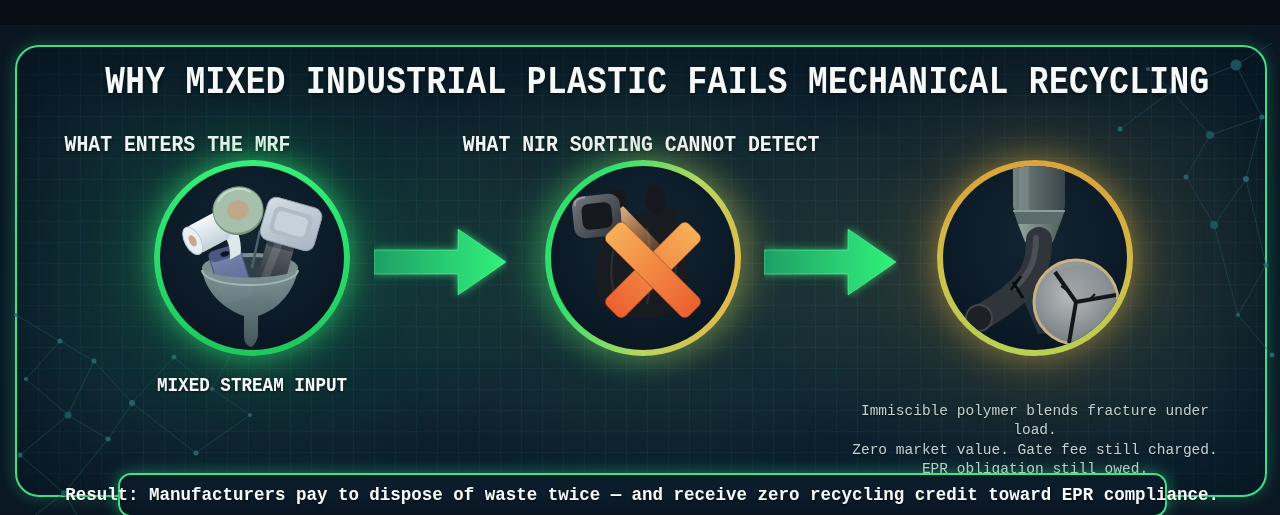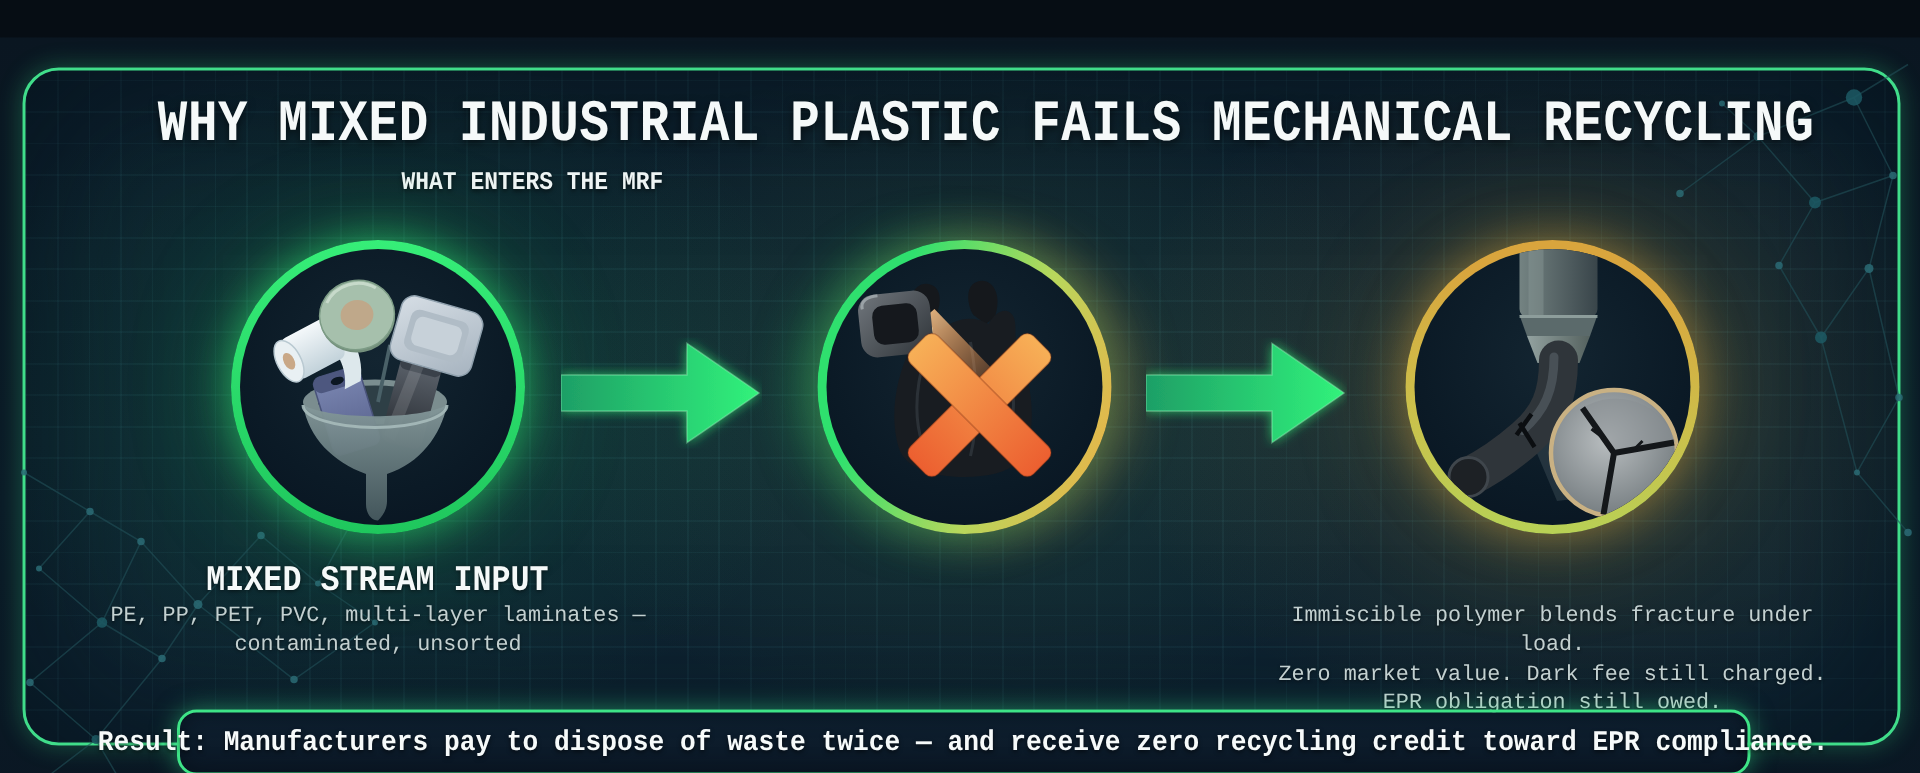--- a/index.html
+++ b/index.html
@@ -17,42 +17,42 @@
       repeating-linear-gradient(90deg, rgba(88,190,200,0.06) 0 1px, transparent 1px 21px),
       repeating-linear-gradient(0deg, rgba(88,190,200,0.06) 0 1px, transparent 1px 21px),
       linear-gradient(180deg,#0c1f2c 0%,#0e2532 55%,#0d2230 100%);
     box-shadow:0 0 16px rgba(53,226,135,.3), inset 0 0 110px rgba(2,10,18,.6);}
 
   .title-wrap{position:absolute;left:0;right:0;top:36px;text-align:center;}
   .title{display:inline-block;transform:scaleX(.84);transform-origin:50% 50%;white-space:nowrap;
     font-size:39px;font-weight:bold;color:#f5f9f9;letter-spacing:.5px;
     text-shadow:0 2px 6px rgba(0,0,0,.55);}
 
-  .col-head{position:absolute;top:88px;width:400px;text-align:right;color:#eef4f4;
-    font-size:17px;font-weight:bold;text-shadow:0 1px 3px rgba(0,0,0,.6);}
+  .col-head{position:absolute;top:108px;width:400px;text-align:left;color:#eef4f4;
+    font-size:22px;font-weight:bold;text-shadow:0 1px 3px rgba(0,0,0,.6);}
   .col-head .cond{display:inline-block;transform:scaleX(.9);white-space:nowrap;}
   .head-1{left:52px}.head-2{left:443px}.head-3{left:835px}
 
   
   .circle{position:absolute;width:184px;height:184px;padding:6px;border-radius:50%;}
   .circle .disc{width:184px;height:184px;border-radius:50%;
     background:radial-gradient(circle at 50% 40%, #132531 0%, #0b1a26 62%, #081320 100%);
     overflow:hidden;}
   .c1{left:154px;top:135px;background:linear-gradient(180deg,#36ee78,#1fc75d);
     box-shadow:0 0 28px rgba(46,230,112,.6),0 0 70px rgba(46,230,112,.25);}
   .c2{left:545px;top:135px;background:linear-gradient(110deg,#2fe06e 25%,#b8d75c 62%,#e6b54a 92%);
     box-shadow:-12px 0 34px rgba(46,224,110,.38),12px 0 34px rgba(230,181,74,.38);}
   .c3{left:937px;top:135px;background:linear-gradient(185deg,#d9a53d 15%,#ccc04b 60%,#b8d055 95%);
     box-shadow:0 0 32px rgba(222,172,62,.5),0 0 80px rgba(222,172,62,.22);}
 
   .arrow{position:absolute;top:200px;width:134px;height:74px;}
   .arrow-1{left:374px}.arrow-2{left:764px}
 
   .col-title{position:absolute;top:349px;width:400px;text-align:center;color:#f5f9f9;
-    font-size:24px;font-weight:bold;text-shadow:0 1px 3px rgba(0,0,0,.6);}
+    font-size:20px;font-weight:bold;text-shadow:0 1px 3px rgba(0,0,0,.6);}
   .col-title .cond{display:inline-block;transform:scaleX(.88);white-space:nowrap;}
   .t-1{left:52px}.t-2{left:443px}.t-3{left:835px}
 
   .col-body{position:absolute;top:377px;width:400px;text-align:center;color:#c3d0d0;
     font-size:14.5px;line-height:1.34;white-space:pre-line;text-shadow:0 1px 2px rgba(0,0,0,.5);}
   .b-1{left:52px}.b-2{left:443px}.b-3{left:835px}
 
   
   .banner{position:absolute;left:118px;top:448px;width:1045px;height:40px;
     border:2px solid #3ee487;border-radius:13px;
@@ -115,20 +115,21 @@
     </g>
   </svg>
 
   <div class="layer" style="z-index:2;width:1280px;height:515px;">
 
     <div class="title-wrap">
       <span class="title">WHY MIXED INDUSTRIAL PLASTIC FAILS MECHANICAL RECYCLING</span>
     </div>
 
     <div class="col-head head-1"><span class="cond">WHAT ENTERS THE MRF</span></div>
+    <div class="col-head head-2"><span class="cond">WHAT NIR SORTING CANNOT DETECT</span></div>
 
     <div class="circle c1">
       <div class="disc">
         <svg width="184" height="184" viewBox="0 0 184 184">
           <defs>
             <linearGradient id="funBody" x1="0" y1="0" x2="0" y2="1">
               <stop offset="0" stop-color="#84989a"></stop>
                 <stop offset="1" stop-color="#46595e"></stop>
             </linearGradient>
             <linearGradient id="rollG" x1="0" y1="0" x2="0" y2="1">
@@ -298,24 +299,22 @@
         </linearGradient>
         <filter id="aF2" x="-40%" y="-40%" width="180%" height="180%">
           <feDropShadow dx="0" dy="0" stdDeviation="4" flood-color="#2ee873" flood-opacity=".75"></feDropShadow>
         </filter>
       </defs>
       <polygon points="0,25 84,25 84,4 132,37 84,70 84,49 0,49" fill="url(#aG2)" filter="url(#aF2)" stroke="#9affc4" stroke-opacity=".4"></polygon>
     </svg>
 
     <div class="col-title t-1"><span class="cond">MIXED STREAM INPUT</span></div>
 
-    <div class="col-body b-1">PE, PP, PET, PVC, multi-layer laminates —
-contaminated, unsorted</div>
     <div class="col-body b-3">Immiscible polymer blends fracture under load.
-Zero market value. Dark fee still charged.
+Zero market value. Gate fee still charged.
 EPR obligation still owed.</div>
 
   </div>
 
   <div class="banner">
     <span class="cond">Result: Manufacturers pay to dispose of waste twice — and receive zero recycling credit toward EPR compliance.</span>
   </div>
 
 
 </div>

